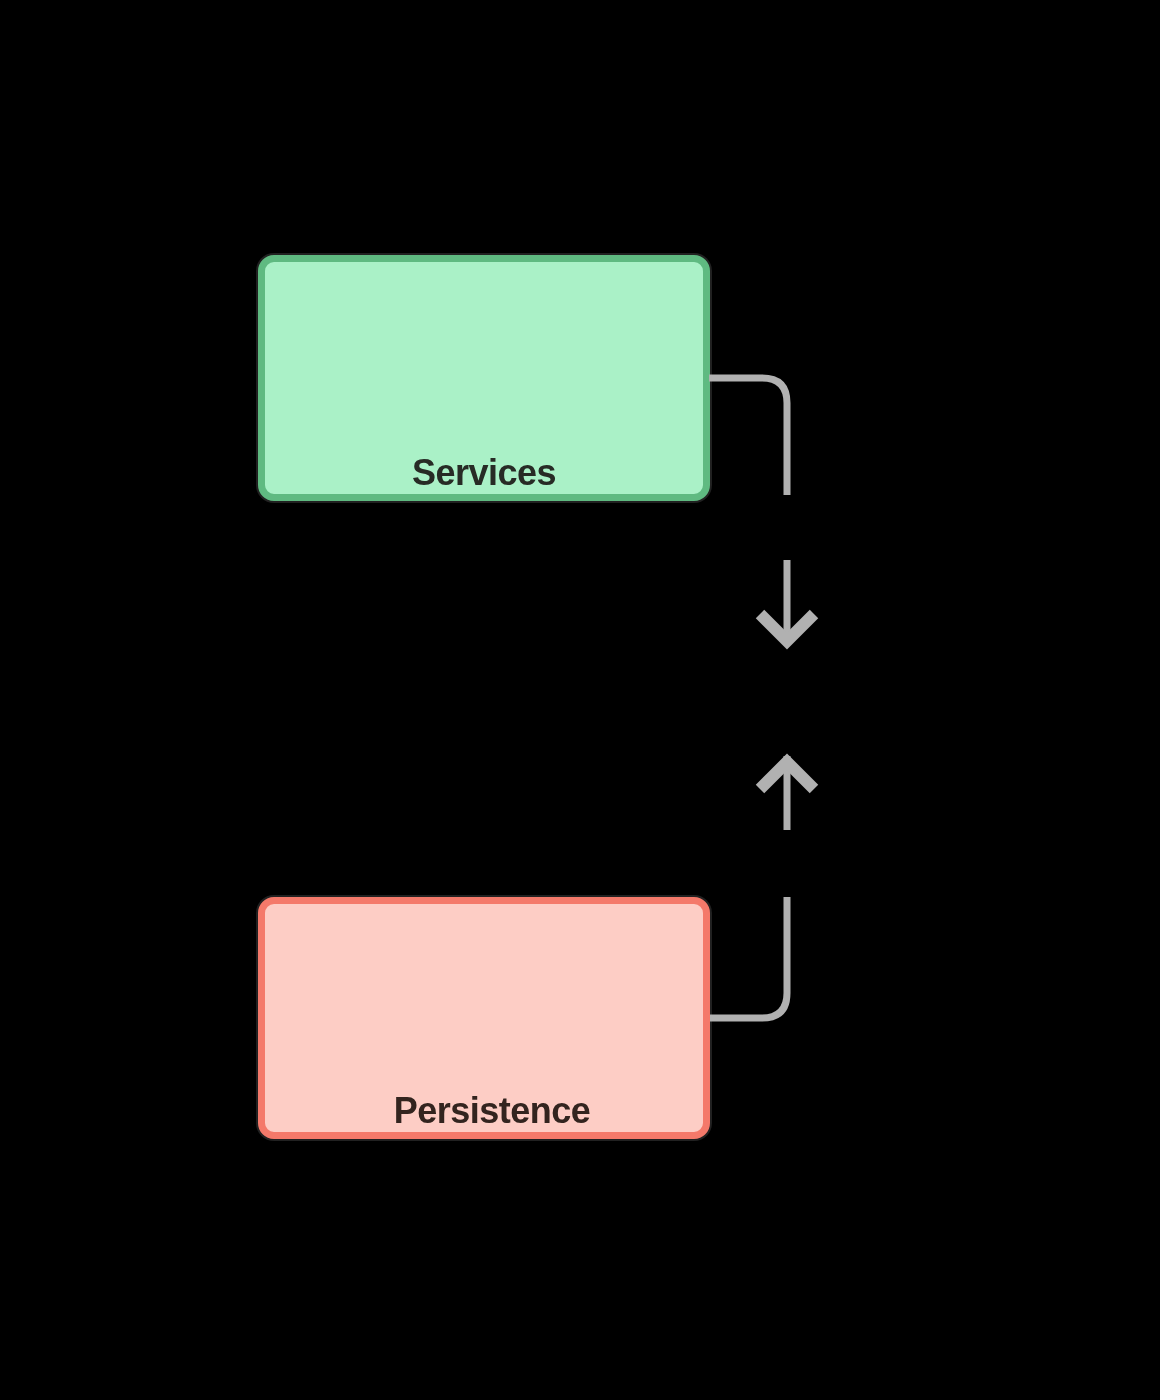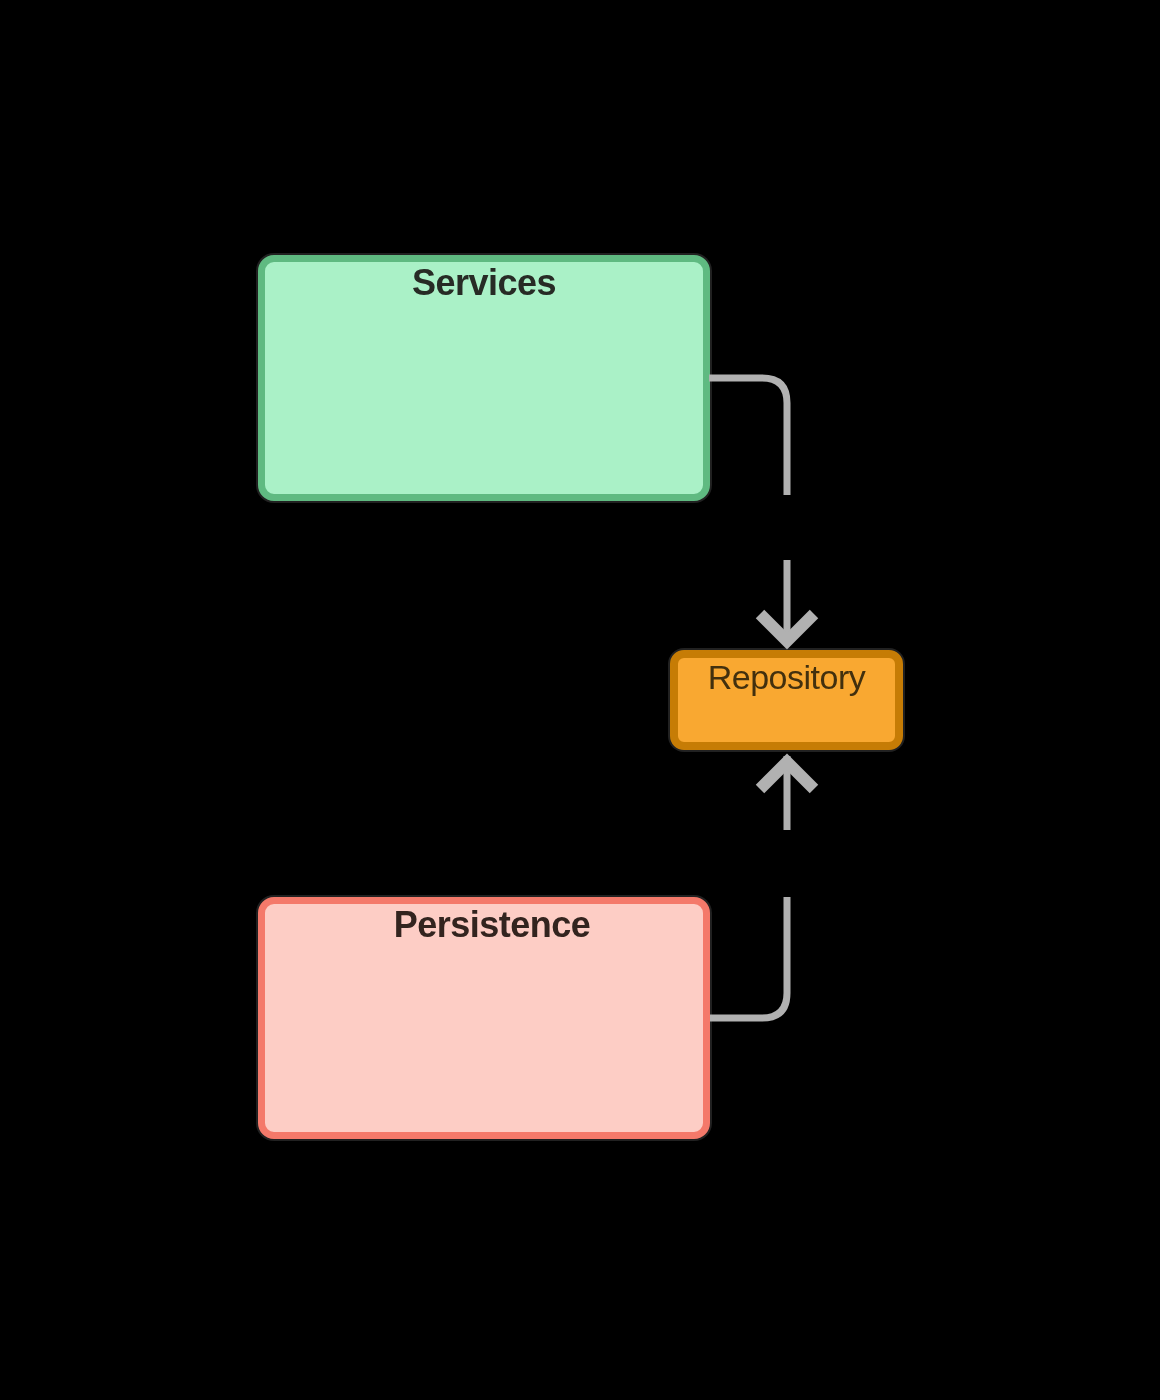--- a/index.html
+++ b/index.html
@@ -6,21 +6,21 @@
   #canvas{
     position:relative;
     width:1160px;height:1400px;
     background:#000;
     overflow:hidden;
     font-family:"Liberation Sans", sans-serif;
   }
   .node{
     position:absolute;
     box-sizing:border-box;
-    display:flex;align-items:flex-start;justify-content:center;
+    display:flex;align-items:flex-end;justify-content:center;
     box-shadow:0 0 0 2px rgba(150,150,150,0.22);
   }
   .node .label{
     font-weight:bold;
     font-size:36px;
     letter-spacing:-0.5px;
     white-space:nowrap;
   }
   #node-services{
     left:258px;top:255px;width:452px;height:246px;
@@ -60,23 +60,20 @@
 
   <div class="node" id="node-services" style="background-color: rgb(170, 241, 199); border-color: rgb(95, 186, 129); color: rgb(39, 43, 37);">
     <span class="label">Services</span>
   </div>
 
 
   <div class="node" id="node-persistence" style="background-color: rgb(253, 205, 197); border-color: rgb(244, 121, 106); color: rgb(51, 36, 31);">
     <span class="label">Persistence</span>
   </div>
 
-  <div class="node" id="node-repository" style="background-color: rgb(249, 168, 49); border-color: rgb(198, 124, 5); color: rgb(66, 48, 14);">
-    <span class="label">Repository</span>
-  </div>
 
   <svg id="edge-layer" width="1160" height="1400" viewBox="0 0 1160 1400" xmlns="http://www.w3.org/2000/svg">
 
     <g>
       <path stroke-width="7" d="M 709 378 L 762 378 Q 787 378 787 403 L 787 495" stroke="#b1b1b1"></path>
       <path stroke-width="7" d="M 787 560 L 787 645" stroke="#b1b1b1"></path>
       <polyline stroke-width="12" points="760,614 787,641 814,614" stroke="#b1b1b1"></polyline>
     </g>
 
     <g>

